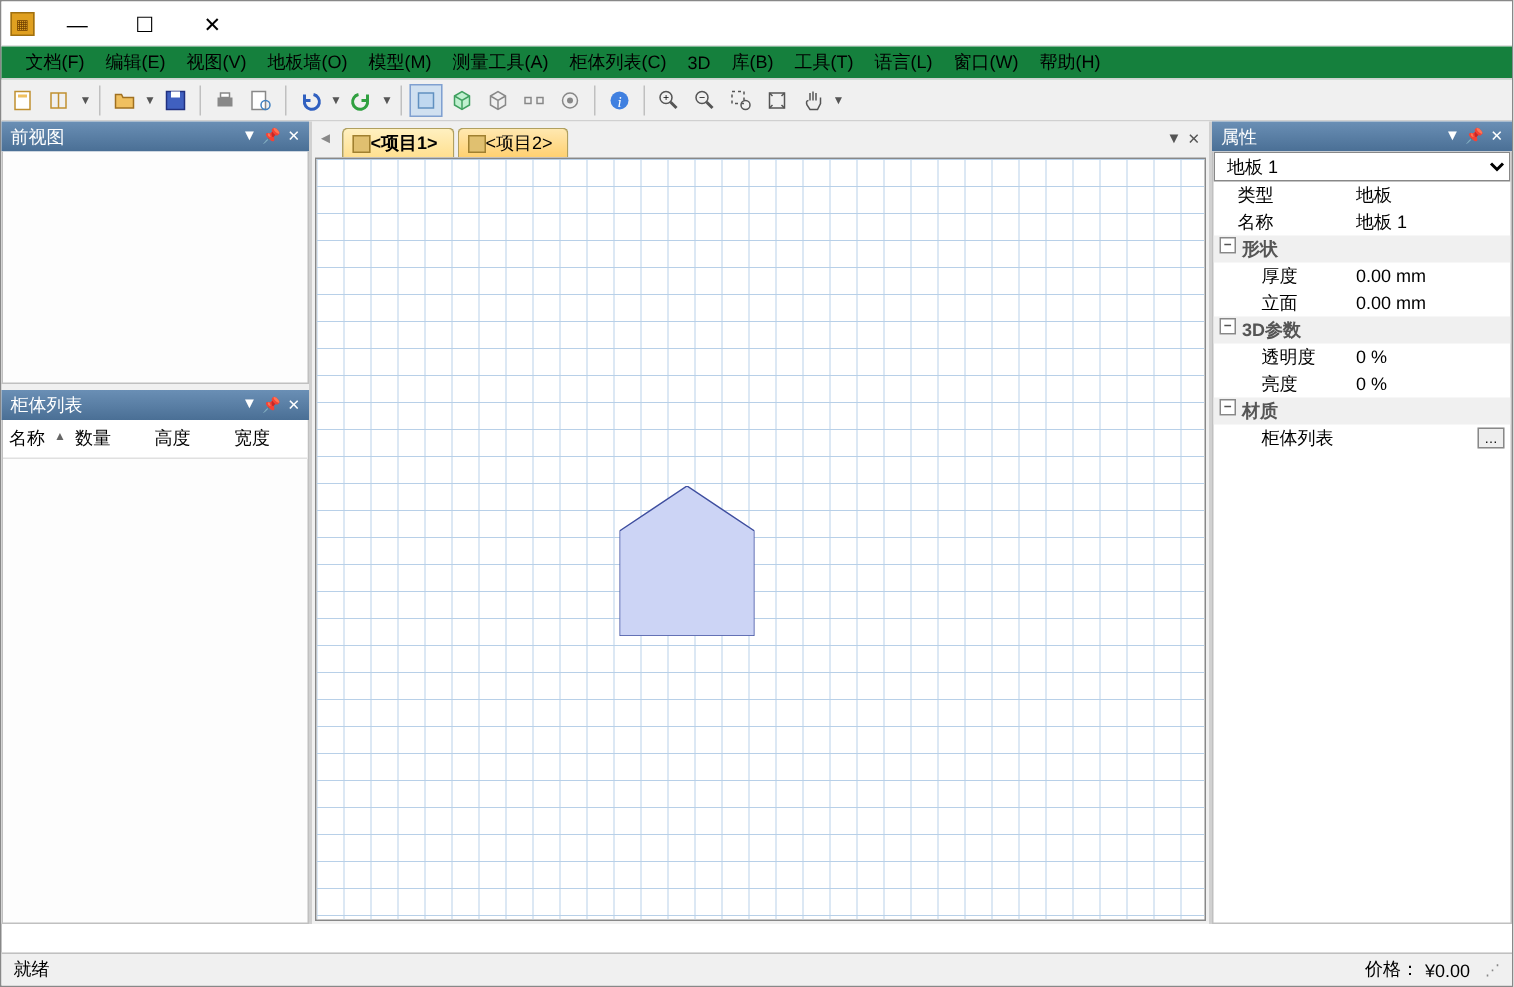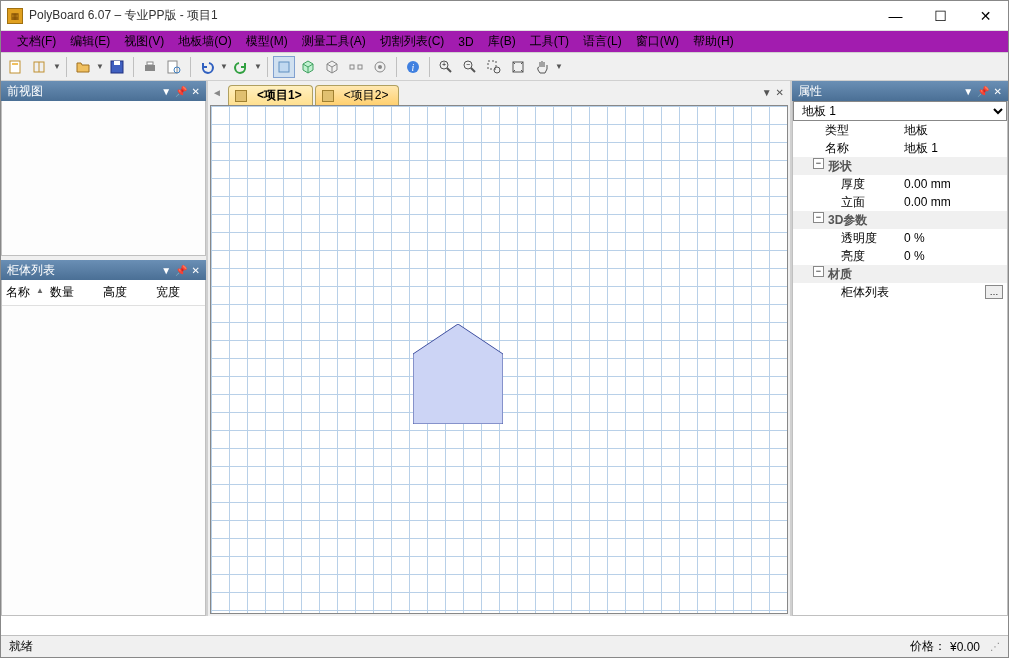--- a/index.html
+++ b/index.html
@@ -6,21 +6,21 @@
 body { font-family: "Microsoft YaHei", "SimSun", Arial, sans-serif; font-size: 12px; background: #f0f0f0; overflow: hidden; }
 
 .window { width: 1009px; height: 658px; background: #fff; border: 1px solid #888; position: relative; display: flex; flex-direction: column; }
 
 .titlebar { height: 30px; background: #fff; display: flex; align-items: center; padding-left: 6px; border-bottom: 1px solid #e0e0e0; }
 .titlebar .app-icon { width: 16px; height: 16px; background: #e0a020; border: 1px solid #a07010; margin-right: 6px; display: flex; align-items: center; justify-content: center; font-size: 9px; color: #704000; }
 .titlebar .title-text { flex: 1; color: #333; }
 .win-controls { display: flex; height: 100%; }
 .win-btn { width: 45px; height: 100%; display: flex; align-items: center; justify-content: center; font-family: Arial; font-size: 14px; cursor: default; }
 
-.menubar { height: 22px; background: #a21caf; display: flex; align-items: center; padding-left: 10px; gap: 2px; border-bottom: 1px solid #d0d0d0; }
+.menubar { height: 22px; background: #15803d; display: flex; align-items: center; padding-left: 10px; gap: 2px; border-bottom: 1px solid #d0d0d0; }
 .menu-item { padding: 2px 6px; cursor: default; }
 
 .toolbar { height: 28px; background: #f0f0f0; display: flex; align-items: center; padding: 0 4px; gap: 2px; border-bottom: 1px solid #d0d0d0; }
 .tb-btn { width: 22px; height: 22px; display: flex; align-items: center; justify-content: center; border: 1px solid transparent; cursor: default; position: relative; }
 .tb-btn.active { background: #d0e0f0; border-color: #80a0d0; }
 .tb-sep { width: 1px; height: 20px; background: #c0c0c0; margin: 0 3px; }
 .tb-drop { width: 8px; font-size: 8px; color: #555; }
 
 .main-area { flex: 1; display: flex; min-height: 0; background: #f0f0f0; }
 
@@ -34,31 +34,31 @@
 .cabinet-list { flex: 1; display: flex; flex-direction: column; margin-top: 4px; }
 .cl-cols { display: flex; height: 26px; align-items: center; background: #fff; border-bottom: 1px solid #e0e0e0; }
 .cl-col { flex: 1; padding: 0 4px; position: relative; cursor: default; }
 .cl-col.n { flex: 0 0 44px; }
 .cl-sort { font-size: 8px; color: #666; position: absolute; right: 2px; top: 2px; }
 
 .center-col { flex: 1; display: flex; flex-direction: column; border-left: 2px solid #d0d0d0; border-right: 2px solid #d0d0d0; padding: 2px; }
 .doc-tabs { height: 22px; display: flex; align-items: flex-end; gap: 2px; padding-left: 18px; position: relative; }
 .doc-tabs .arrow-l { position: absolute; left: 2px; top: 4px; font-size: 10px; color: #888; }
 .doc-tabs .tab-close { position: absolute; right: 4px; top: 4px; display: flex; gap: 4px; font-size: 10px; color: #555; }
-.doc-tab { height: 20px; padding: 0 10px 0 6px; display: flex; align-items: center; gap: 10px; border: 1px solid #b0a060; border-bottom: none; border-radius: 4px 4px 0 0; background: linear-gradient(#fff0c0, #ffe090); font-weight: bold; cursor: default; }
+.doc-tab { height: 20px; padding: 0 10px 0 6px; display: flex; align-items: center; gap: 0; border: 1px solid #b0a060; border-bottom: none; border-radius: 4px 4px 0 0; background: linear-gradient(#fff0c0, #ffe090); font-weight: bold; cursor: default; }
 .doc-tab.inactive { background: linear-gradient(#ffe8b0, #ffd070); font-weight: normal; }
 .doc-tab .dt-icon { width: 12px; height: 12px; background: #e0c070; border: 1px solid #a08030; }
 .canvas-wrap { flex: 1; border: 1px solid #888; background: #fff; position: relative; overflow: hidden; }
 .grid-bg { position: absolute; inset: 0; background-image: linear-gradient(#b8d0e8 1px, transparent 1px), linear-gradient(90deg, #b8d0e8 1px, transparent 1px); background-size: 18px 18px; }
 .shape { position: absolute; left: 202px; top: 218px; width: 90px; height: 100px; }
 
-.right-col { width: 216px; display: flex; flex-direction: column; }
+.right-col { width: 200px; display: flex; flex-direction: column; }
 .prop-body { flex: 1; background: #fff; border: 1px solid #c0c0c0; border-top: none; overflow: auto; }
 .prop-select { width: 100%; height: 20px; border: 1px solid #888; font-size: 12px; padding: 0 4px; background: #fff; }
-.prop-row { display: flex; height: 18px; align-items: center; font-size: 12px; padding-left: 16px; }
+.prop-row { display: flex; height: 18px; align-items: center; font-size: 12px; }
 .prop-row .pk { width: 95px; padding-left: 16px; }
 .prop-row .pk.i2 { padding-left: 32px; }
 .prop-row .pv { flex: 1; }
 .prop-row.group { background: #f0f0f0; }
 .prop-row.group .pk { padding-left: 4px; font-weight: bold; color: #555; display: flex; gap: 4px; }
 .prop-row.group .expander { width: 11px; height: 11px; border: 1px solid #888; display: inline-flex; align-items: center; justify-content: center; font-size: 9px; line-height: 1; background: #fff; }
 .color-swatch { width: 88px; height: 14px; background: #888; border: 1px solid #555; }
 .prop-ellipsis { width: 18px; height: 14px; border: 1px solid #888; background: #eee; font-size: 9px; display: inline-flex; align-items: center; justify-content: center; margin-left: auto; margin-right: 4px; }
 
 .statusbar { height: 22px; background: #f0f0f0; border-top: 1px solid #c0c0c0; display: flex; align-items: center; padding: 0 8px; justify-content: space-between; margin-top: 19px; }
@@ -66,36 +66,35 @@
 
 svg.ico { width: 16px; height: 16px; }
 </style>
 </head>
 <body>
 
 <div class="window">
 
   <div class="titlebar">
     <div class="app-icon">▦</div>
-    <div class="title-text">PolyBoard 6.07 – 专业PP版 - 项目1</div>
     <div class="win-controls">
       <div class="win-btn">—</div>
       <div class="win-btn">☐</div>
       <div class="win-btn close">✕</div>
     </div>
   </div>
 
   <div class="menubar">
     <span class="menu-item">文档(F)</span>
     <span class="menu-item">编辑(E)</span>
     <span class="menu-item">视图(V)</span>
     <span class="menu-item">地板墙(O)</span>
     <span class="menu-item">模型(M)</span>
     <span class="menu-item">测量工具(A)</span>
-    <span class="menu-item">切割列表(C)</span>
+    <span class="menu-item">柜体列表(C)</span>
     <span class="menu-item">3D</span>
     <span class="menu-item">库(B)</span>
     <span class="menu-item">工具(T)</span>
     <span class="menu-item">语言(L)</span>
     <span class="menu-item">窗口(W)</span>
     <span class="menu-item">帮助(H)</span>
   </div>
 
   <div class="toolbar">
     <div class="tb-btn">

